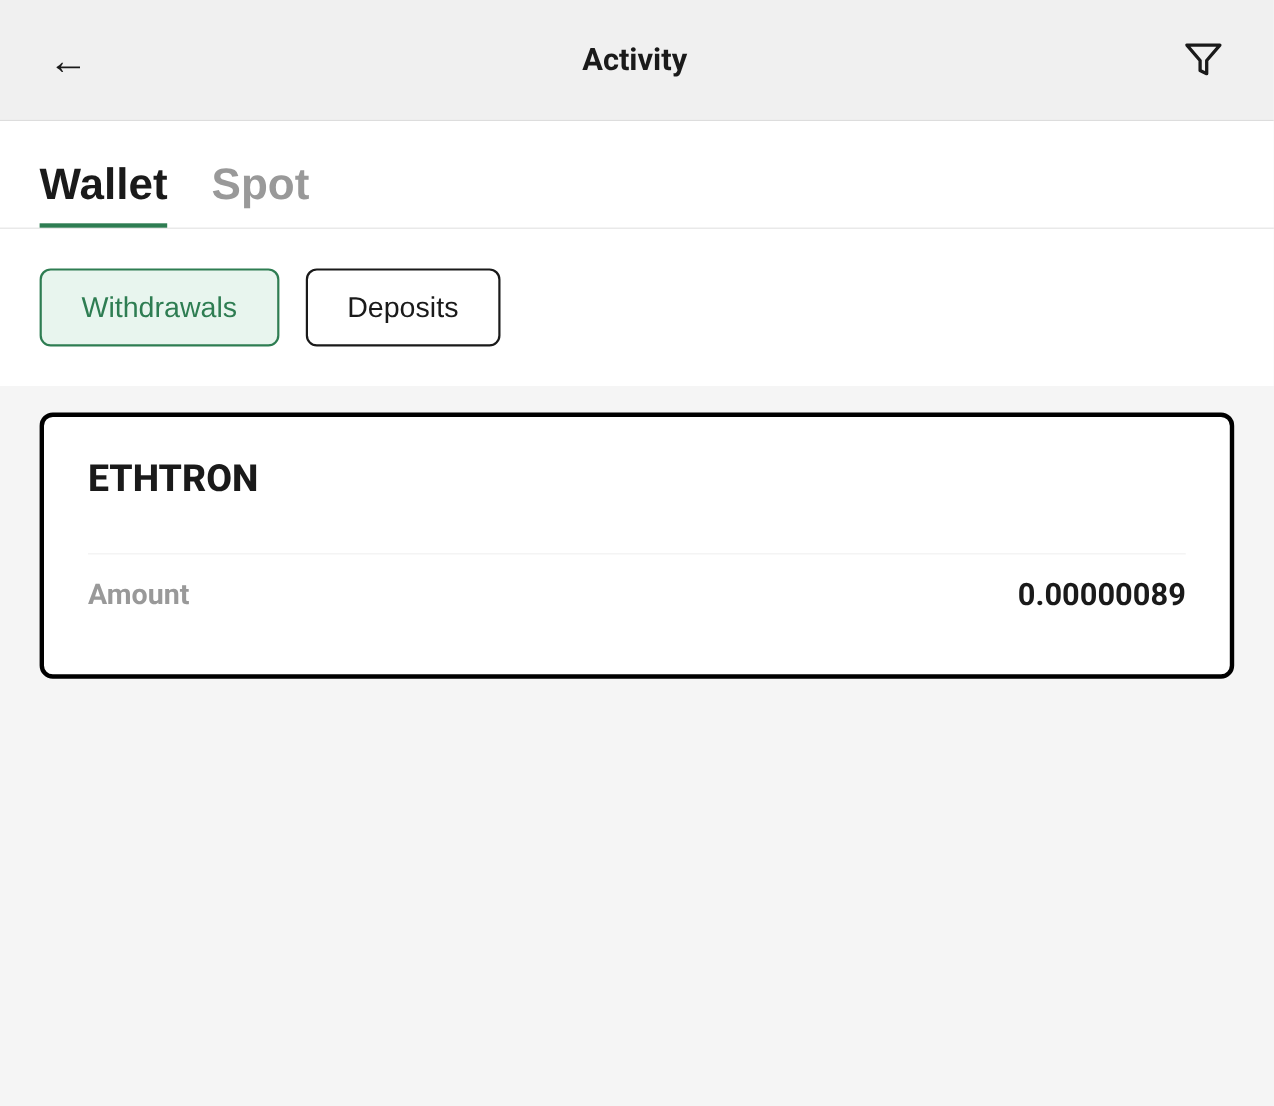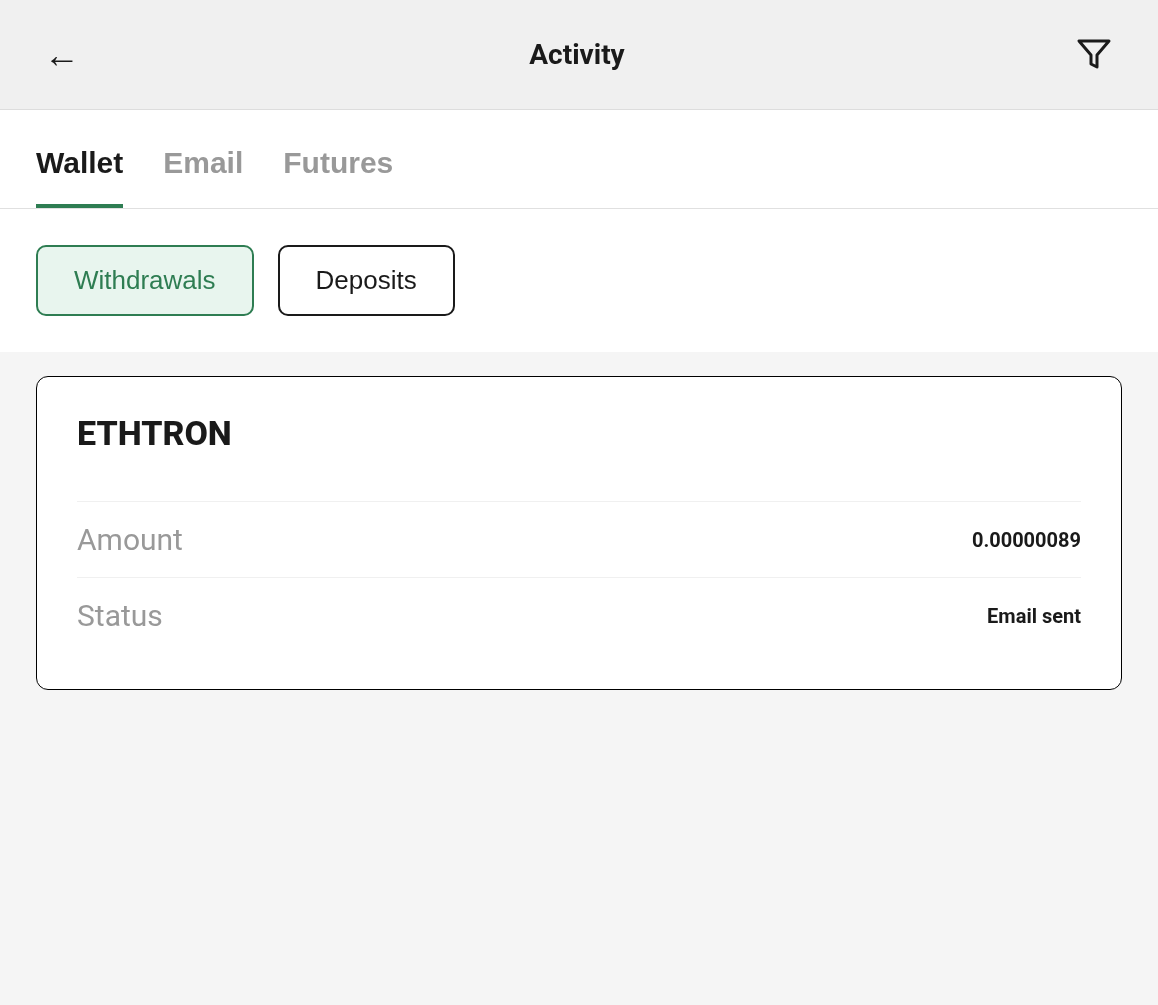--- a/index.html
+++ b/index.html
@@ -65,25 +65,25 @@
       padding: 36px 36px 0 36px;
     }
 
     .tabs {
       display: flex;
       gap: 40px;
       align-items: center;
     }
 
     .tab {
-      font-size: 30px;
+      font-size: 40px;
       font-weight: 600;
       color: #999;
       cursor: pointer;
-      padding-bottom: 24px;
+      padding-bottom: 12px;
       border-bottom: 4px solid transparent;
       background: none;
       border-top: none;
       border-left: none;
       border-right: none;
     }
 
     .tab.active {
       color: #1a1a1a;
       border-bottom: 4px solid #2e7d52;
@@ -130,48 +130,48 @@
 
     
     .main-content {
       background: #f5f5f5;
       padding: 24px 36px;
     }
 
     
     .transaction-card {
       background: #ffffff;
-      border: 1px solid #000000;
+      border: 4px solid #000000;
       border-radius: 12px;
       padding: 36px 40px;
     }
 
     .transaction-title {
       font-size: 34px;
       font-weight: 800;
       color: #1a1a1a;
       margin-bottom: 48px;
     }
 
     .transaction-row {
       display: flex;
       justify-content: space-between;
       align-items: center;
       padding: 20px 0;
       border-top: 1px solid #f0f0f0;
     }
 
     .transaction-label {
-      font-size: 30px;
+      font-size: 26px;
       color: #999;
-      font-weight: 400;
+      font-weight: 700;
     }
 
     .transaction-value {
-      font-size: 20px;
+      font-size: 28px;
       color: #1a1a1a;
       font-weight: 700;
     }
   </style>
 </head>
 <body>
 
 <header class="header">
   <button class="header-back-btn">
     <span>←</span>
@@ -182,40 +182,35 @@
       <svg viewBox="0 0 40 40" fill="none" xmlns="http://www.w3.org/2000/svg">
         <path d="M5 8h30L23 22v12l-6-3V22L5 8z" stroke="#1a1a1a" stroke-width="3" stroke-linejoin="round" fill="none"></path>
       </svg>
     </span>
   </button>
 </header>
 
 <div class="tabs-container">
   <div class="tabs">
     <button class="tab active">Wallet</button>
-    <button class="tab">Email</button>
-    <button class="tab">Futures</button>
+    <button class="tab">Spot</button>
   </div>
 </div>
 <div class="tab-divider"></div>
 
 <div class="filter-buttons-container">
   <div class="filter-buttons">
     <button class="filter-btn active">Withdrawals</button>
     <button class="filter-btn inactive">Deposits</button>
   </div>
 </div>
 
 <div class="main-content">
   <div class="transaction-card">
     <div class="transaction-title">ETHTRON</div>
 
     <div class="transaction-row">
       <span class="transaction-label">Amount</span>
       <span class="transaction-value">0.00000089</span>
     </div>
 
-    <div class="transaction-row">
-      <span class="transaction-label">Status</span>
-      <span class="transaction-value">Email sent</span>
-    </div>
   </div>
 </div>
 
 </body></html>

